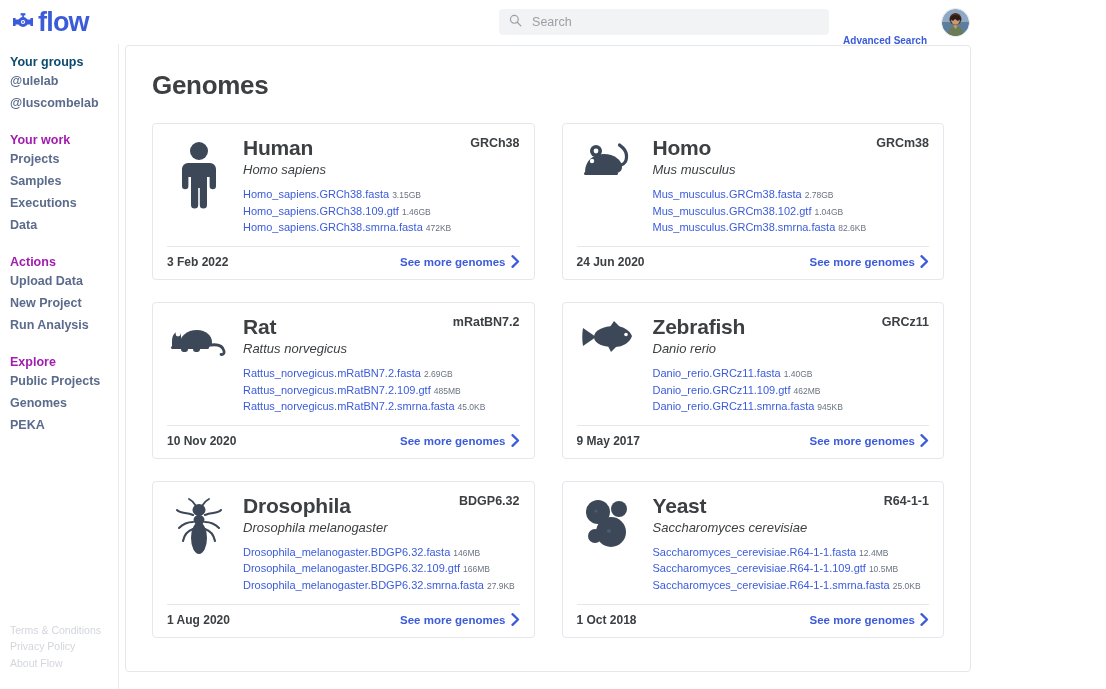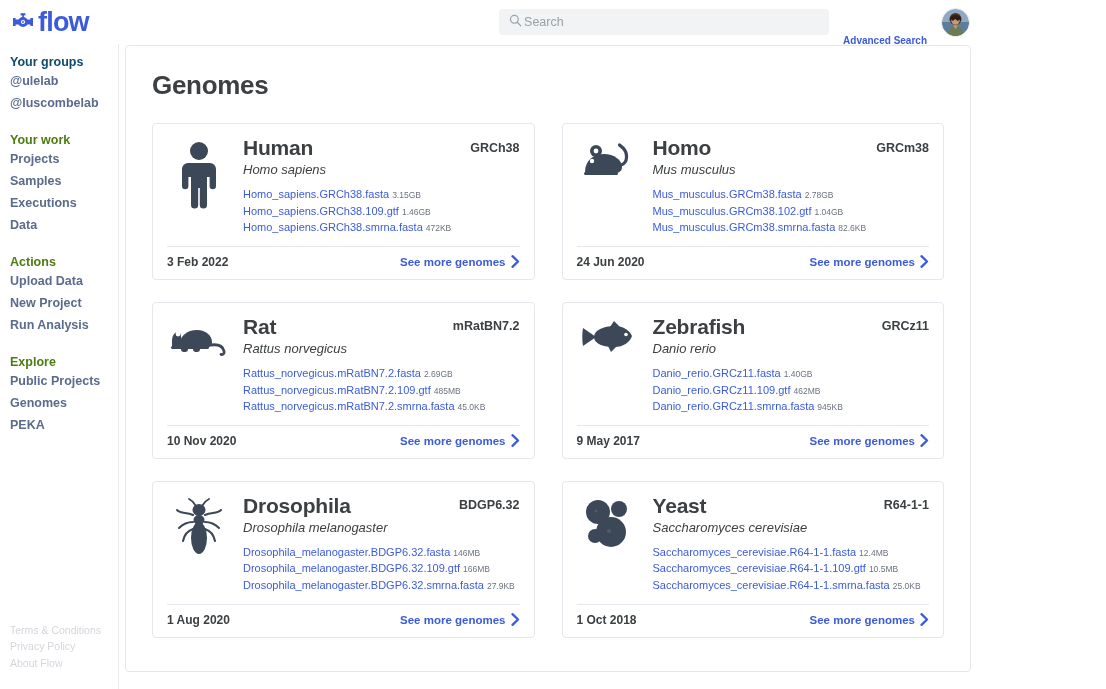--- a/index.html
+++ b/index.html
@@ -31,21 +31,21 @@
   }
   .logo-mark { width: 22px; height: 22px; display: block; }
   .logo-word {
     font-size: 27px; font-weight: 700; color: #3b5bdb;
     letter-spacing: -0.8px; line-height: 1;
   }
   .sb-heading {
     font-size: 12.5px; font-weight: 700; color: #0c4a6e;
     margin: 11px 0 3px 2px;
   }
-  .sb-heading.accent { color: #4d7c0f; }
+  .sb-heading.accent { color: #a21caf; }
   .sb-link {
     display: block; font-size: 12.5px; color: #5a6b8c;
     margin: 0 0 3px 2px; line-height: 19px; text-decoration: none;
     cursor: pointer;
     font-weight: bold;
   }
   .sb-group { margin-bottom: 8px; }
   .sb-gap-top { margin-top: 20px; }
   .footer-links { position: absolute; left: 10px; bottom: 18px; }
   .footer-links a {
@@ -55,21 +55,21 @@
 
   
   .main { flex: 1; position: relative; }
   .topbar {
     height: 44px; display: flex; align-items: center;
     justify-content: flex-end; padding-right: 10px; gap: 14px;
   }
   .search-box {
     width: 330px; height: 26px; background: #f1f3f4;
     border-radius: 4px; display: flex; align-items: center;
-    padding: 0 10px; cursor: text;
+    padding: 0 10px; gap: 8px; cursor: text;
   }
   .search-box svg { flex: 0 0 auto; }
   .search-input {
     border: none; outline: none; background: transparent;
     font-size: 12.5px; color: #5f6368; width: 100%;
     font-family: "Liberation Sans", sans-serif;
   }
   .search-input::placeholder { color: #9aa0a6; }
   .adv-search {
     font-size: 10px; font-weight: 700; color: #3b5bdb;
@@ -101,21 +101,21 @@
     background: #fff; padding: 12px 14px 0 14px;
     display: flex; flex-direction: column;
     cursor: pointer;
   }
   .gc-top { display: flex; gap: 12px; }
   .gc-icon {
     width: 64px; flex: 0 0 64px; display: flex;
     align-items: flex-start; justify-content: center; padding-top: 4px;
   }
   .gc-body { flex: 1; min-width: 0; position: relative; }
-  .gc-headrow { display: flex; align-items: center; justify-content: space-between; }
+  .gc-headrow { display: flex; align-items: flex-start; justify-content: space-between; }
   .gc-name {
     font-size: 21px; font-weight: 700; color: #3c4043;
     line-height: 1.1; letter-spacing: -0.2px;
   }
   .gc-assembly {
     font-size: 12.5px; font-weight: 700; color: #3c4043;
     white-space: nowrap; padding-left: 8px;
   }
   .gc-species {
     font-style: italic; font-size: 13px; color: #3c4043;

